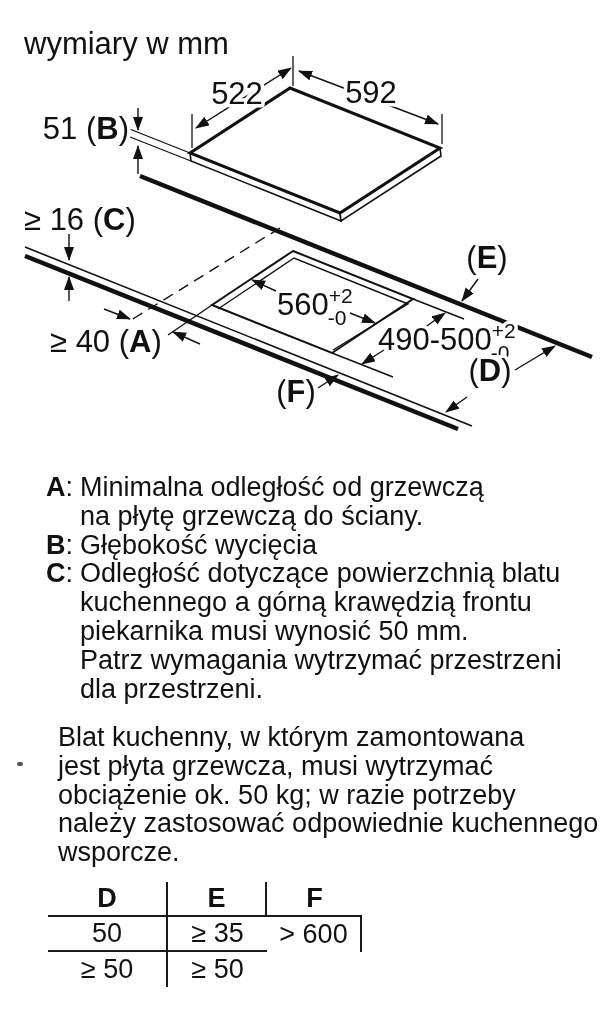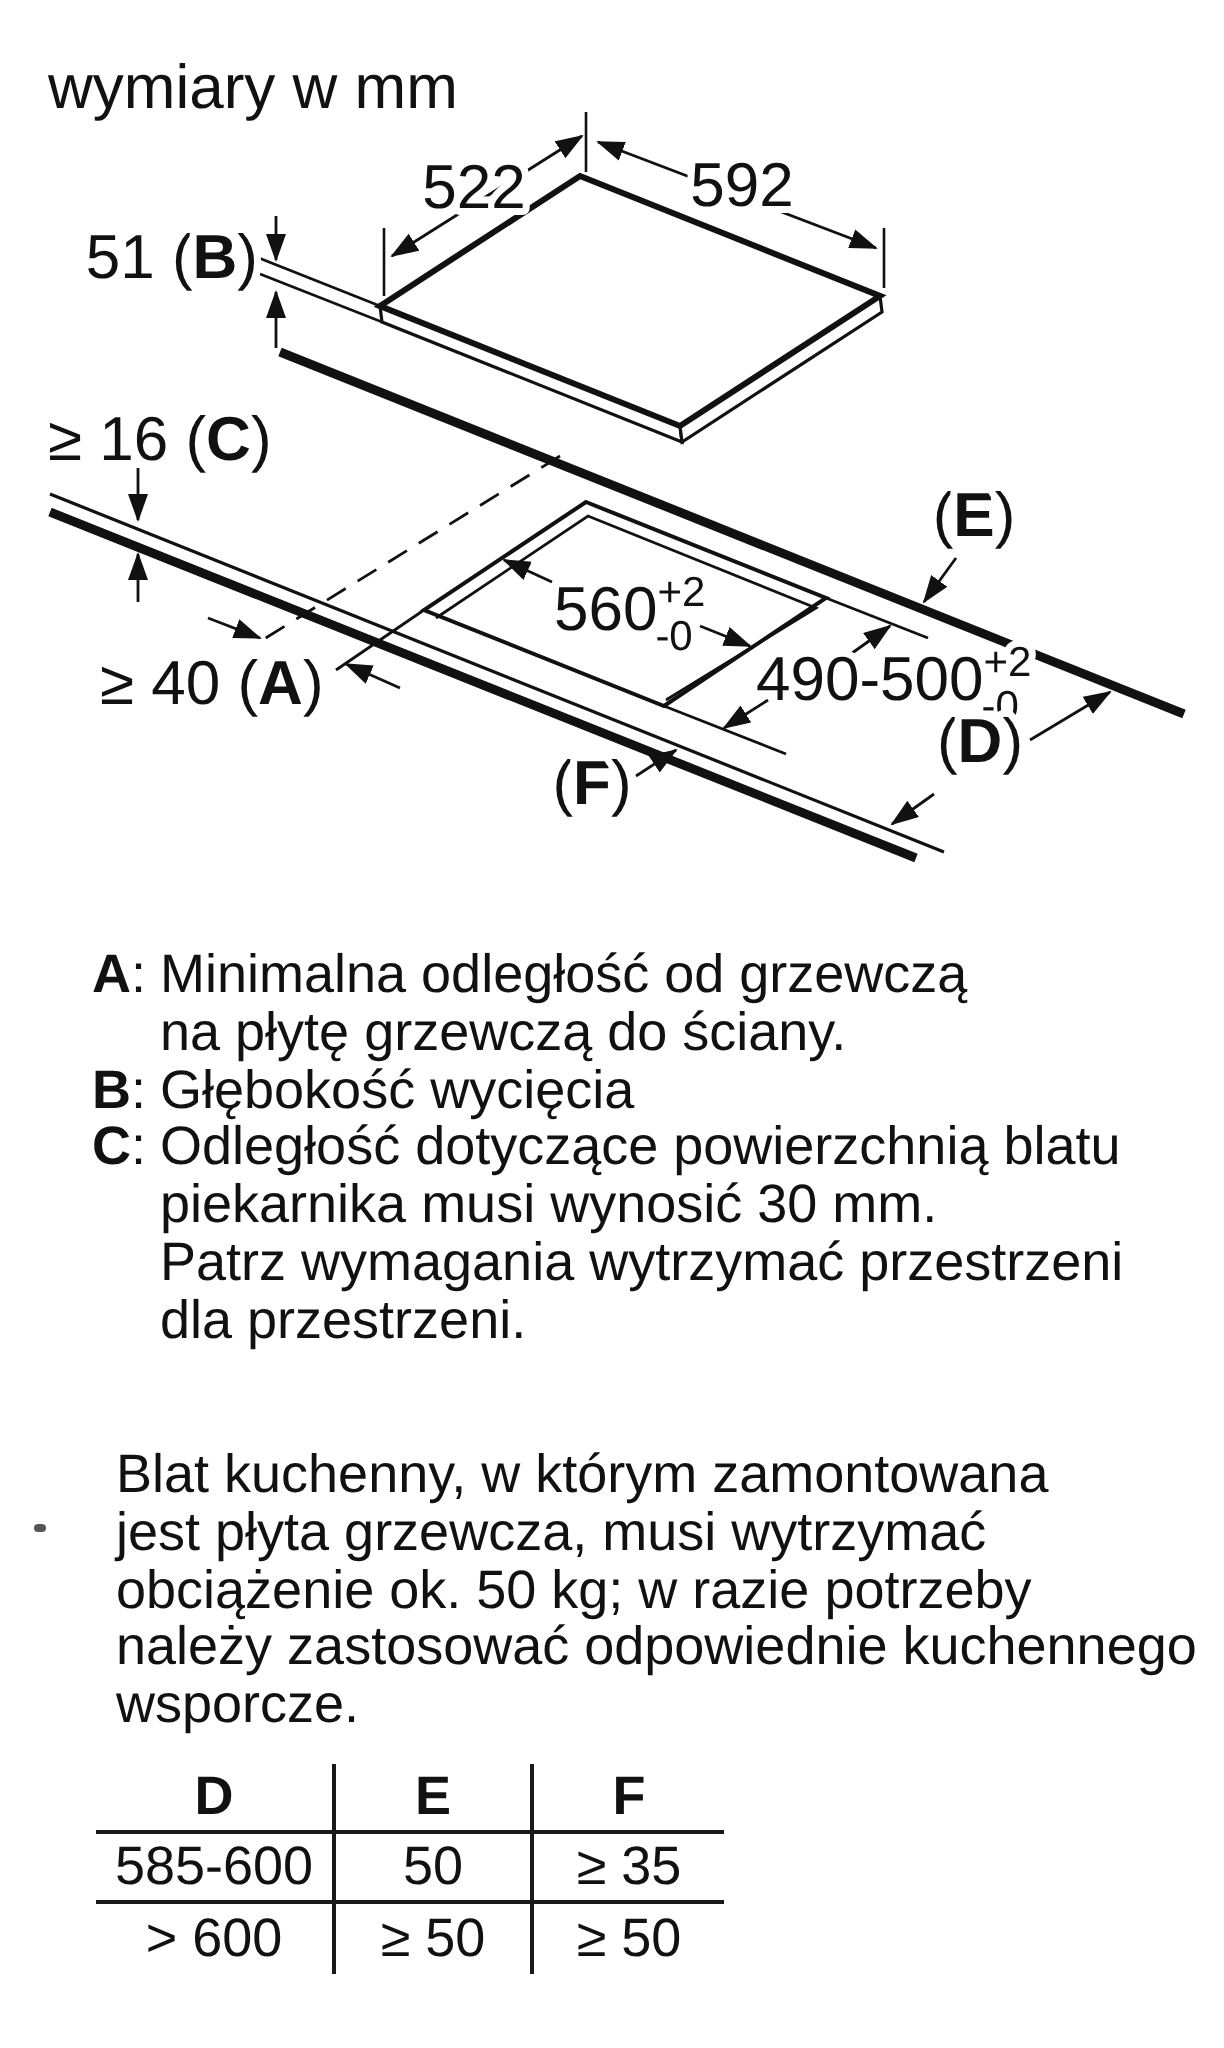--- a/index.html
+++ b/index.html
@@ -113,42 +113,42 @@
     <div class="note">
       <div class="note-letter"><b>B</b><span class="colon">:</span></div>
       <div class="note-body">
         <div>Głębokość wycięcia</div>
       </div>
     </div>
     <div class="note">
       <div class="note-letter"><b>C</b><span class="colon">:</span></div>
       <div class="note-body">
         <div>Odległość dotyczące powierzchnią blatu</div>
-        <div>piekarnika musi wynosić 30 mm.</div>
+        <div>kuchennego a górną krawędzią frontu</div>
+        <div>piekarnika musi wynosić 50 mm.</div>
         <div>Patrz wymagania wytrzymać przestrzeni</div>
         <div>dla przestrzeni.</div>
       </div>
     </div>
   </div>
 
   <div class="stray"></div>
 
   <div class="para">
     <div>Blat kuchenny, w którym zamontowana</div>
     <div>jest płyta grzewcza, musi wytrzymać</div>
     <div>obciążenie ok. 50 kg; w razie potrzeby</div>
     <div>należy zastosować odpowiednie kuchennego</div>
     <div>wsporcze.</div>
   </div>
 
   <div class="dim-table">
     <div class="cell hdr c1 r0">D</div>
     <div class="cell hdr c2 r0">E</div>
     <div class="cell hdr c3 r0">F</div>
-    <div class="cell c1 r1">585-600</div>
     <div class="cell c2 r1">50</div>
     <div class="cell c3 r1">≥ 35</div>
     <div class="cell c1 r2">&gt; 600</div>
     <div class="cell c2 r2">≥ 50</div>
     <div class="cell c3 r2">≥ 50</div>
   </div>
 
 </div>
 
 </body></html>

